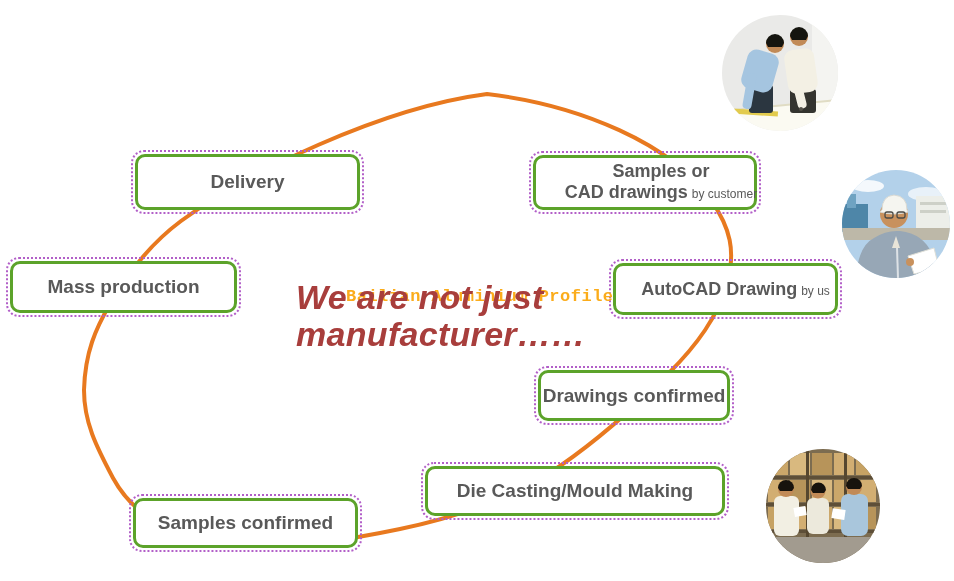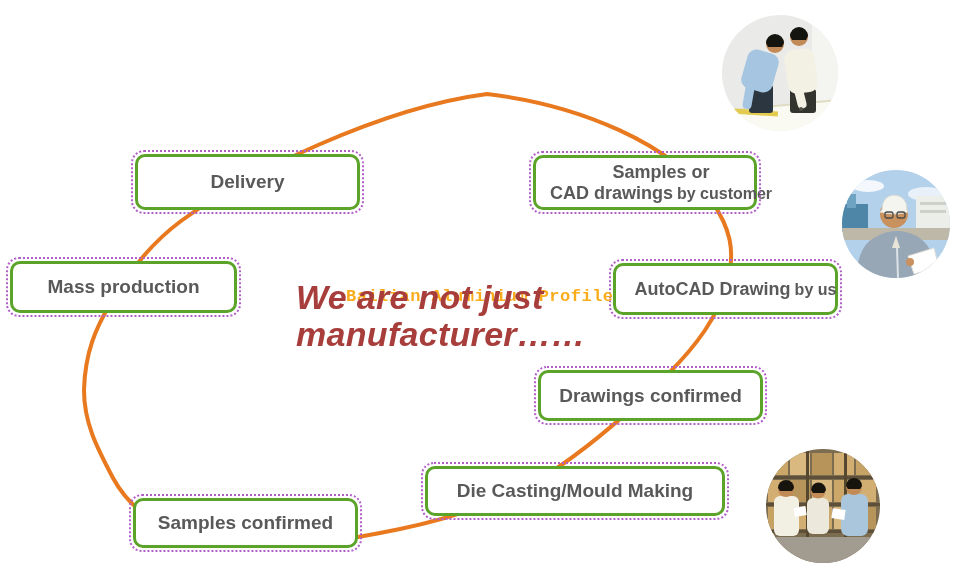--- a/index.html
+++ b/index.html
@@ -12,21 +12,21 @@
   .box{
     position:absolute;z-index:3;box-sizing:border-box;
     background:#ffffff;border:3px solid #5CA32A;border-radius:10px;
     display:flex;align-items:center;justify-content:center;
     color:#595959;font-weight:bold;font-size:19px;text-align:center;
   }
   .box::before{
     content:"";position:absolute;inset:-7px;border-radius:13px;
     border:2px dotted #B25FC8;pointer-events:none;
   }
-  .box .suffix{font-size:16px;font-weight:bold;margin-left:4px;white-space:nowrap;}
+  .box .suffix{font-size:12px;font-weight:normal;margin-left:4px;white-space:nowrap;}
   .box.two-line{flex-direction:column;font-size:18px;line-height:21px;padding-left:32px;}
   .box .row{display:flex;align-items:baseline;justify-content:center;white-space:nowrap;}
   .watermark{
     position:absolute;left:346px;top:279px;z-index:4;white-space:nowrap;
     font-family:"Liberation Mono",monospace;font-weight:bold;font-size:17px;
     color:#FBAC1B;letter-spacing:0.5px;
   }
   .headline{
     position:absolute;left:296px;top:271px;z-index:5;
     font-style:italic;font-weight:600;font-size:34px;line-height:37px;
@@ -60,21 +60,21 @@
     <span>Mass production</span>
   </div>
 
   <div class="box" style="left:613px;top:255px;width:225px;height:52px;font-size:18px;padding-left:20px;">
     <span class="row">
       <span>AutoCAD Drawing</span>
       <span class="suffix">by us</span>
     </span>
   </div>
 
-  <div class="box" style="left:538px;top:362px;width:225px;height:51px;text-align:right;">
+  <div class="box" style="left:538px;top:362px;width:192px;height:51px;text-align:right;">
     <span>Drawings confirmed</span>
   </div>
 
   <div class="box" style="left:425px;top:458px;width:300px;height:50px;">
     <span>Die Casting/Mould Making</span>
   </div>
 
   <div class="box" style="left:133px;top:490px;width:225px;height:50px;">
     <span>Samples confirmed</span>
   </div>

